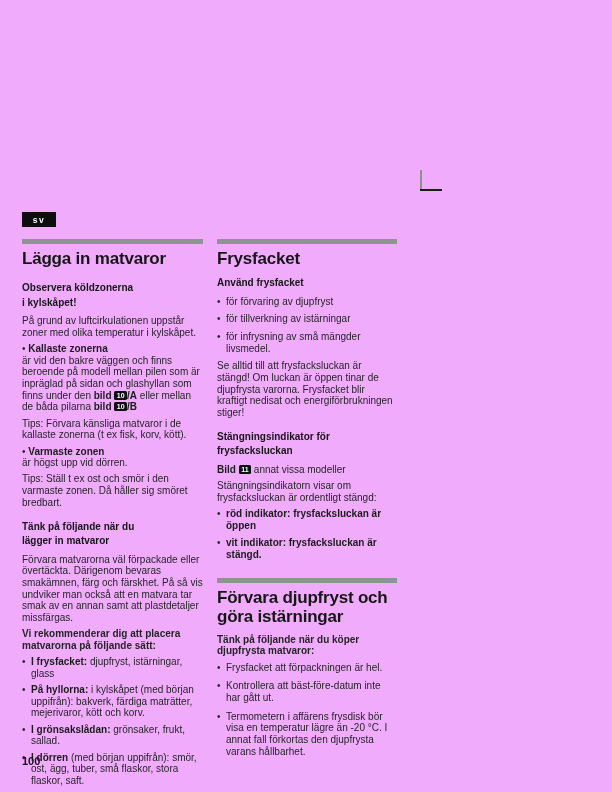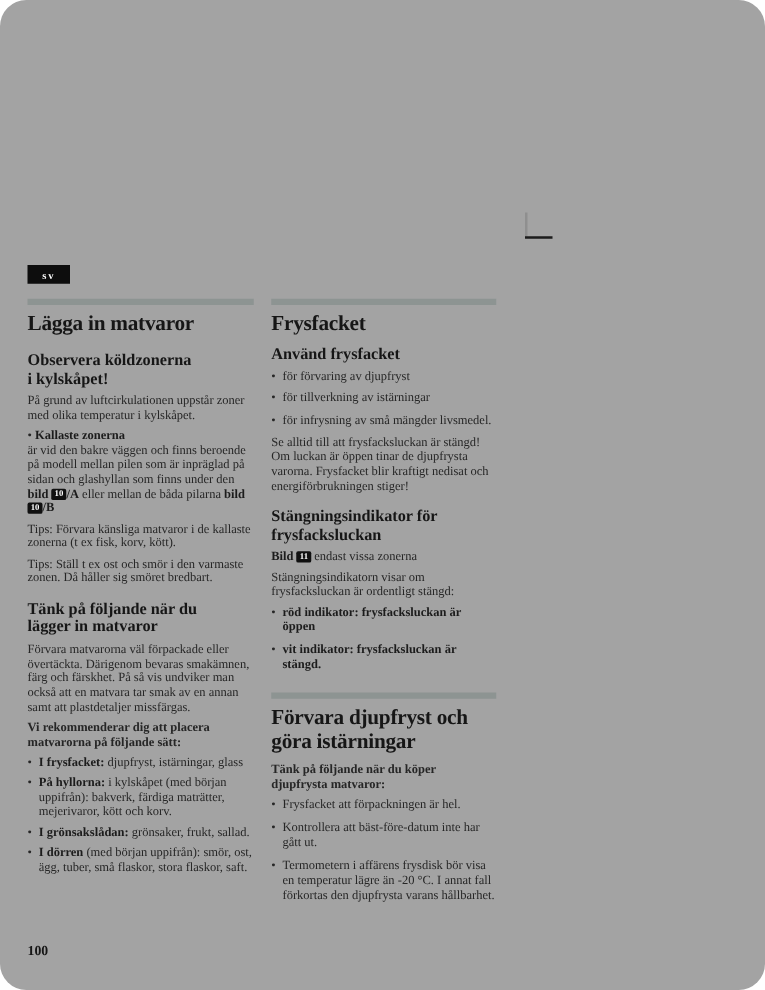--- a/index.html
+++ b/index.html
@@ -1,23 +1,22 @@
 <!DOCTYPE html>
 <html lang="sv"><head>
 <meta charset="utf-8">
 <style>
   html,body { margin:0; padding:0; background:#ffffff; }
   .page {
     position:relative;
     width:612px; height:792px;
-    background:#a3a3a3;
-    font-family:Liberation Serif, serif;
+    background:#f0abfc;
+    font-family:Liberation Sans, sans-serif;
     color:#1f1f1f;
     overflow:hidden;
-    border-radius:21px;
   }
   .lang-badge {
     position:absolute; left:22px; top:212px;
     width:34px; height:15px;
     background:#0d0d0d; color:#ffffff;
     font-size:8.5px; font-weight:bold; letter-spacing:1.5px;
     display:flex; align-items:center; justify-content:center;
   }
   .cropmark { position:absolute; left:420px; top:170px; width:22px; height:21px; }
   .cropmark .v { position:absolute; left:0; top:0; width:2px; height:20px; background:#8f8f8f; }
@@ -28,21 +27,21 @@
   .col-right { width:180px; flex:none; }
 
   .rule { height:5px; background:#8d9492; margin:0 0 5px 0; }
   .section2 .rule { margin-top:17px; }
 
   .doc-h1 {
     font-size:17px; line-height:19px; font-weight:bold;
     letter-spacing:-0.2px; margin:0 0 8px 0; white-space:pre-line; color:#161616;
   }
   .doc-h2 {
-    font-size:13px; line-height:14.5px; font-weight:bold;
+    font-size:10px; line-height:14.5px; font-weight:bold;
     margin:11px 0 5px 0; white-space:pre-line; color:#161616;
   }
   .body, .li {
     font-size:10px; line-height:11.7px; margin:0 0 4.5px 0; color:#262626;
   }
   .body.bold-intro { font-weight:bold; white-space:pre-line; }
   .pline { display:block; }
   b { font-weight:bold; color:#1c1c1c; }
 
   .li { display:flex; }
@@ -81,20 +80,21 @@
       <div class="doc-h1">Lägga in matvaror</div>
 
       <div class="doc-h2" style="margin-top:13px">Observera köldzonerna
 i kylskåpet!</div>
       <p class="body">På grund av luftcirkulationen uppstår zoner med olika temperatur i kylskåpet.</p>
 
       <p class="body"><span class="pline"><span>•</span> <b>Kallaste zonerna</b></span><span>är vid den bakre väggen och finns beroende på modell mellan pilen som är inpräglad på sidan och glashyllan som finns under den </span><b>bild</b> <span class="badge-num">10</span><b>/A</b><span> eller mellan de båda pilarna </span><b>bild</b> <span class="badge-num">10</span><b>/B</b></p>
 
       <p class="body">Tips: Förvara känsliga matvaror i de kallaste zonerna (t ex fisk, korv, kött).</p>
 
+      <p class="body"><span class="pline"><span>•</span> <b>Varmaste zonen</b></span><span>är högst upp vid dörren.</span></p>
 
       <p class="body">Tips: Ställ t ex ost och smör i den varmaste zonen. Då håller sig smöret bredbart.</p>
 
       <div class="doc-h2">Tänk på följande när du
 lägger in matvaror</div>
       <p class="body">Förvara matvarorna väl förpackade eller övertäckta. Därigenom bevaras smakämnen, färg och färskhet. På så vis undviker man också att en matvara tar smak av en annan samt att plastdetaljer missfärgas.</p>
       <p class="body bold-intro">Vi rekommenderar dig att placera
 matvarorna på följande sätt:</p>
 
       <div class="li">
@@ -131,21 +131,21 @@
       </div>
       <div class="li" style="margin-bottom:6px">
         <span class="bt">•</span>
         <span class="li-text">för infrysning av små mängder livsmedel.</span>
       </div>
 
       <p class="body">Se alltid till att frysfacksluckan är stängd! Om luckan är öppen tinar de djupfrysta varorna. Frysfacket blir kraftigt nedisat och energiförbrukningen stiger!</p>
 
       <div class="doc-h2">Stängningsindikator för
 frysfacksluckan</div>
-      <p class="body"><b>Bild</b> <span class="badge-num">11</span><span> endast vissa zonerna</span></p>
+      <p class="body"><b>Bild</b> <span class="badge-num">11</span><span> annat vissa modeller</span></p>
       <p class="body">Stängningsindikatorn visar om frysfacksluckan är ordentligt stängd:</p>
 
       <div class="li" style="margin-bottom:6px">
         <span class="bt">•</span>
         <span class="li-text allbold">röd indikator: frysfacksluckan är öppen</span>
       </div>
       <div class="li" style="margin-bottom:6px">
         <span class="bt">•</span>
         <span class="li-text allbold">vit indikator: frysfacksluckan är stängd.</span>
       </div>

